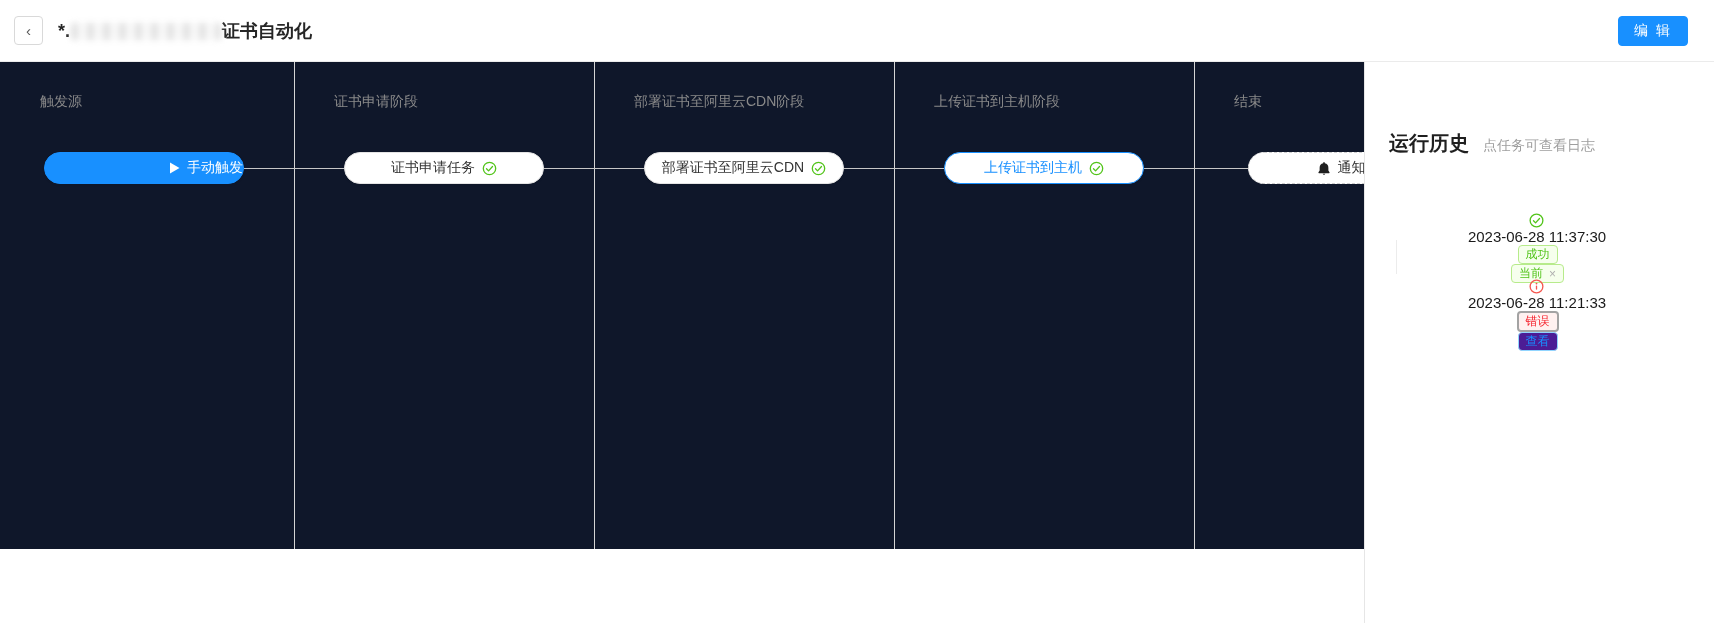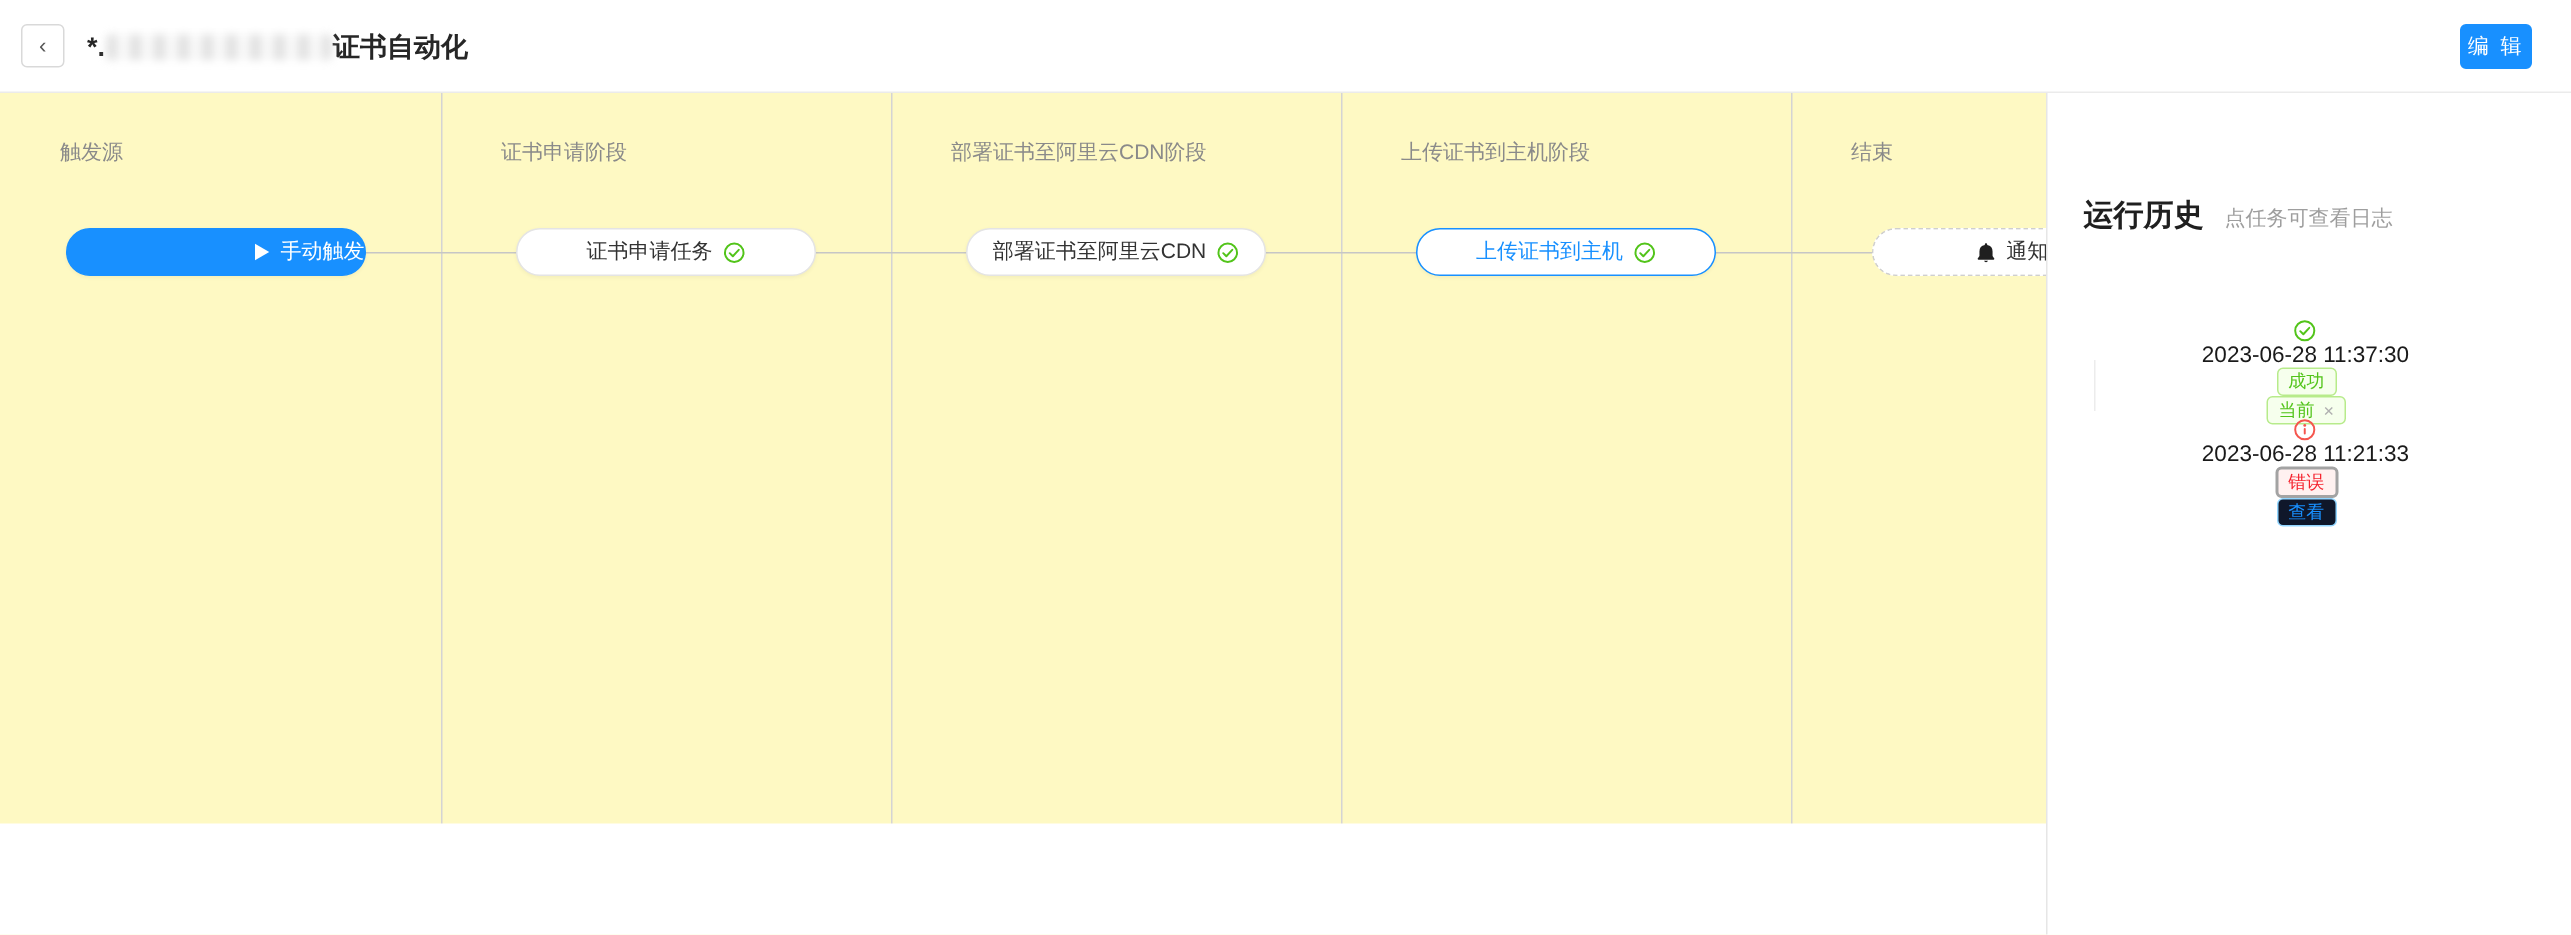--- a/index.html
+++ b/index.html
@@ -12,27 +12,27 @@
   .back-btn { position:absolute; left:14px; top:16px; width:29px; height:29px;
               border:1px solid #d9d9d9; border-radius:4px; background:#fff;
               display:flex; align-items:center; justify-content:center;
               color:#595959; font-size:15px; cursor:pointer; line-height:1; }
   .title-wrap { position:absolute; left:58px; top:0; height:62px;
                 display:flex; align-items:center; font-size:18px; font-weight:bold; color:#262626; }
   .redacted { display:inline-block; width:150px; height:17px; margin:0 1px;
               border-radius:3px; opacity:.55;
               background:repeating-linear-gradient(90deg,#c9c9c9 0 7px,#f4f4f4 7px 16px);
               filter:blur(3px); }
-  .edit-btn { position:absolute; right:26px; top:16px; height:30px; padding:0 4px;
+  .edit-btn { position:absolute; right:26px; top:16px; height:30px; padding:0 15px;
               background:#1890ff; border:1px solid #1890ff; border-radius:4px;
               color:#fff; font-size:14px; cursor:pointer; letter-spacing:2px; }
 
   
   .board { position:absolute; top:62px; left:0; width:1714px; height:490px;
-           background:#fef9c3; z-index:1; }
+           background:#0f172a; z-index:1; }
   .colline { position:absolute; top:0; bottom:0; width:1px; background:#d4d4d4; }
   .col-label { position:absolute; top:31px; font-size:14px; color:#8a8a8a; white-space:nowrap; }
   .link { position:absolute; top:106px; height:1px; background:#c6c6c6; }
   .node { position:absolute; top:90px; height:32px; width:200px;
           border-radius:16px; display:flex; align-items:center; justify-content:center;
           gap:7px; font-size:14px; background:#fff; border:1px solid #e4e4e4; color:#333;
           cursor:pointer; box-shadow:0 1px 3px rgba(0,0,0,.05); white-space:nowrap; }
   .node-trigger { background:#1890ff; border-color:#1890ff; color:#fff;justify-content:flex-end; }
   .node-active  { border-color:#1890ff; color:#1890ff; }
   .node-end     { border:1px dashed #cfcfcf; box-shadow:none; color:#333; }
@@ -46,21 +46,21 @@
   .panel-title { font-size:20px; font-weight:bold; color:#1f1f1f;margin-top:36px; }
   .panel-sub   { font-size:14px; color:#9e9e9e; }
   .timeline { margin-top:56px; }
   .entry { display:flex; align-items:center; height:22px; cursor:pointer;flex-direction:column; }
   .entry-icon { width:15px; height:15px; margin-right:11px; flex:none; display:flex; }
   .entry-time { font-size:15px; color:#1a1a1a; margin-right:9px; white-space:nowrap; }
   .tag { height:21px; display:inline-flex; align-items:center; padding:0 7px;
          border-radius:4px; font-size:12px; margin-right:8px; white-space:nowrap; }
   .tag-green { background:#f6ffed; border:1px solid #b7eb8b; color:#52c41a; }
   .tag-red   { background:#fff1f0; border:2px solid #a3a3a3; color:#f5222d; }
-  .tag-blue  { background:#0f172a; border:1px solid #91d5ff; color:#1890ff; cursor:pointer; }
+  .tag-blue  { background:#4c1d95; border:1px solid #91d5ff; color:#1890ff; cursor:pointer; }
   .tag .x { color:#b0b0b0; margin-left:6px; cursor:pointer; font-size:12px; }
   .tl-gap { width:1px; height:34px; background:#ececec; margin:5px 0 5px 7px; }
 </style>
 </head>
 <body>
 
 <div class="header">
   <button class="back-btn">
     <span>‹</span>
   </button>

